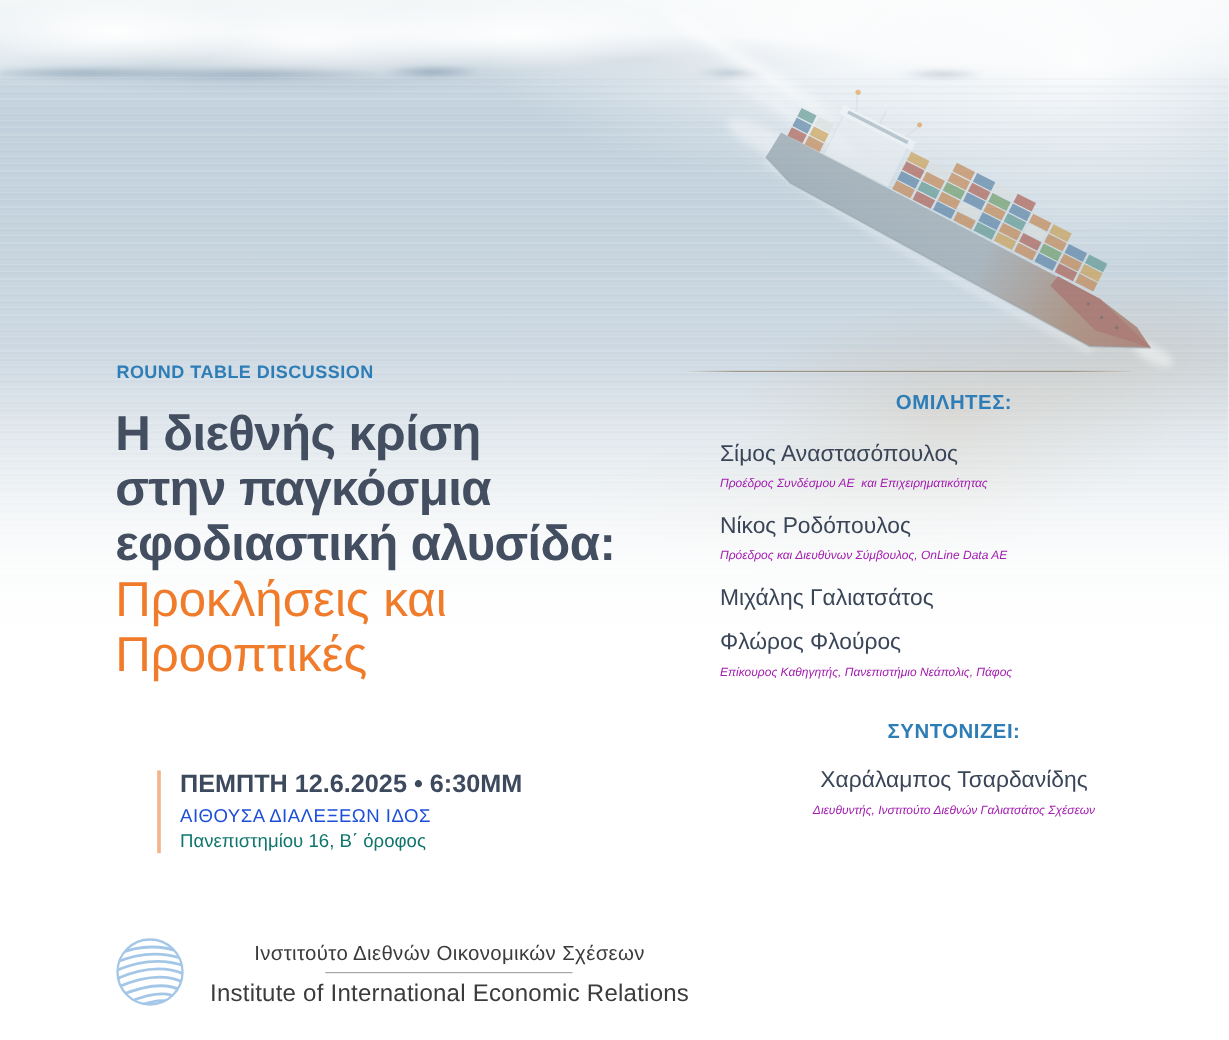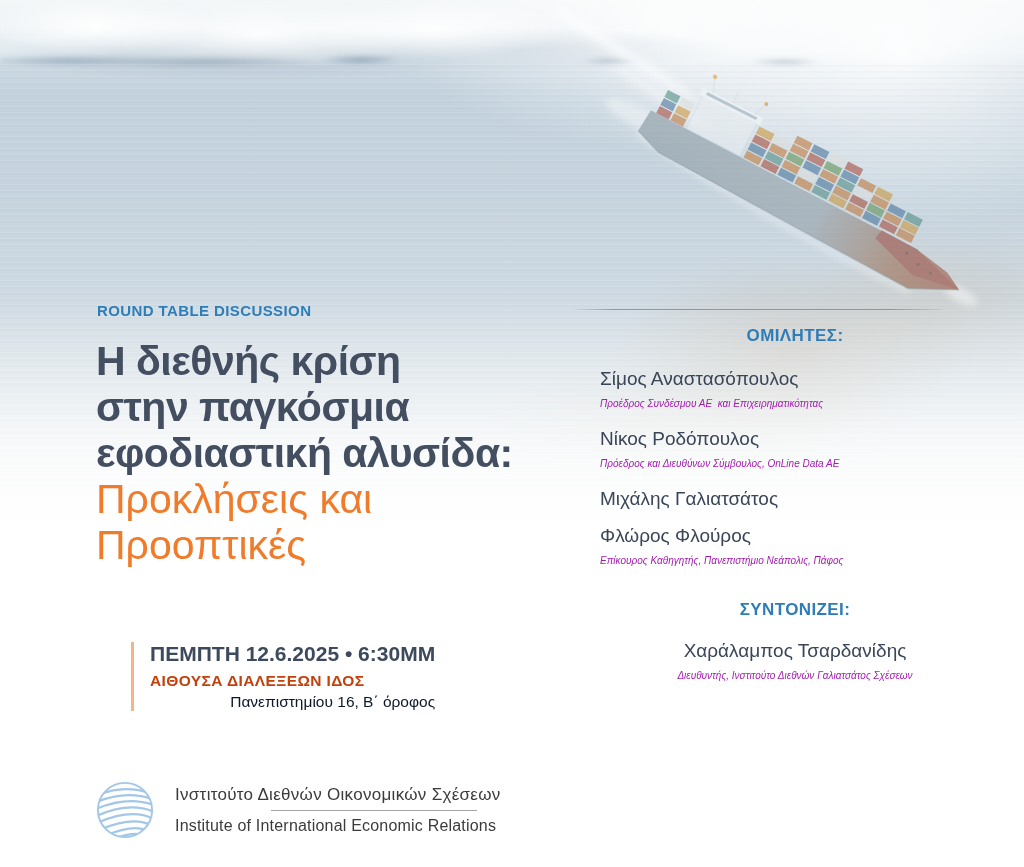--- a/index.html
+++ b/index.html
@@ -65,38 +65,38 @@
   }
   .kicker { position:absolute; left:97px; top:302px;
     font-size:15px; font-weight:700; letter-spacing:.4px; color:#2e7db7; }
   .title { position:absolute; left:96px; top:338px;
     font-size:41px; line-height:46px; font-weight:700;
     color:#434e61; letter-spacing:-.5px; }
   .title-accent { color:#f07b2a; font-weight:400; letter-spacing:0; }
   .when { position:absolute; left:107px; top:642px; display:flex;margin-left:24px; }
   .accent-bar { width:3px; background:#f2b488; margin-right:16px; }
   .when-date { font-size:21px; font-weight:700; color:#3d495d; }
-  .when-venue { font-size:15.5px; color:#c2410c; margin-top:6px; letter-spacing:.4px;font-weight:bold; }
-  .when-address { font-size:15.5px; color:#0f172a; margin-top:3px;text-align:right; }
+  .when-venue { font-size:15.5px; color:#1d4ed8; margin-top:6px; letter-spacing:.4px; }
+  .when-address { font-size:15.5px; color:#0f766e; margin-top:3px; }
   .right-col { position:absolute; left:600px; top:326px; width:390px; }
   .sec-heading { font-size:17px; font-weight:700; letter-spacing:.4px; color:#2e7db7;text-align:center; }
   .speaker-list { margin-top:21px; }
   .speaker { margin-bottom:14px; }
   .speaker-name { font-size:19px; font-weight:400; color:#3a4658; line-height:23px; }
   .speaker-role { font-size:10px; font-style:italic; color:#a21caf;
     line-height:18px; margin-top:5px; white-space:pre-wrap; }
   .moderator-heading { margin-top:30px; }
   .moderator { margin-top:19px;text-align:center; }
-  .footer { position:absolute; left:95px; top:780px; display:flex; align-items:flex-start; }
+  .footer { position:absolute; left:95px; top:780px; display:flex; align-items:flex-start;text-align:center; }
   .logo { width:60px; height:60px; flex:0 0 auto; }
   .footer-text { margin-left:20px; padding-top:5px; }
   .org-gr { font-size:17px; color:#3b3b3b; letter-spacing:.3px; }
   .footer-divider { margin:5px 0 6px 96px; width:206px; height:1px;
     background:#8f8f8f; opacity:.8; }
-  .org-en { font-size:16px; color:#3b3b3b; letter-spacing:.2px; }
+  .org-en { font-size:20px; color:#3b3b3b; letter-spacing:.2px; }
 </style>
 </head>
 <body>
 
 <div class="poster">
 
   <div class="bg-base"></div>
   <div class="sky-clouds"></div>
   <div class="distant-land"></div>
   <div class="sea-texture"></div>

